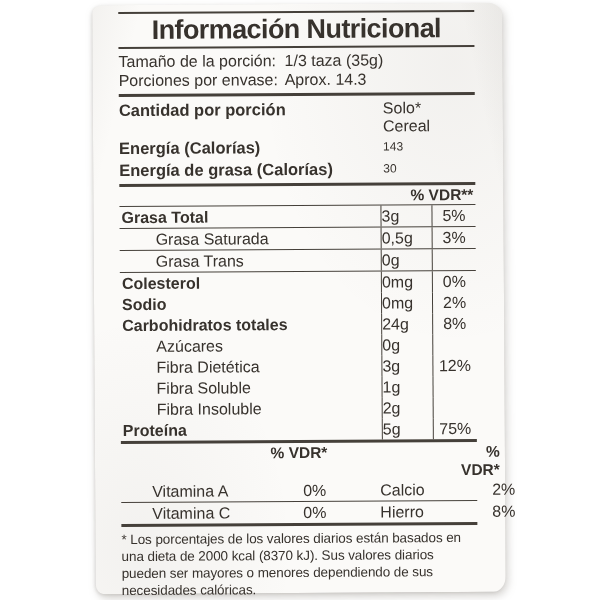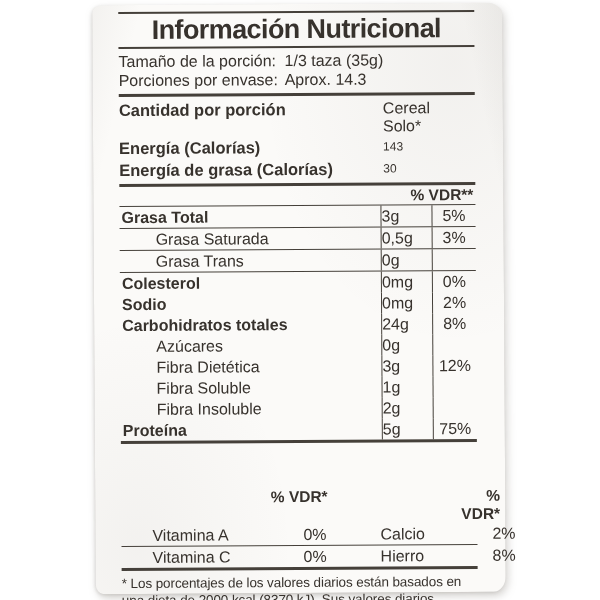--- a/index.html
+++ b/index.html
@@ -53,21 +53,21 @@
   .ntable{border-top:1.5px solid #45403a;}
   .nrow{display:grid;grid-template-columns:1fr 52px 43px;font-size:16px;line-height:21px;}
   .nrow.sep{border-bottom:1.5px solid #45403a;}
   .c-name{padding-left:2px;}
   .c-name.bold{font-weight:bold;}
   .c-name.indent{padding-left:36px;}
   .c-amt{text-align:left;border-left:1.5px solid #45403a;border-right:1.5px solid #45403a;}
   .c-pct{text-align:center;}
 
   .vgrid{display:grid;grid-template-columns:128px 100px 112px 1fr;font-size:16px;}
-  .v-head{font-weight:bold;font-size:15.5px;line-height:18px;padding-top:1px;margin-top:44px;}
+  .v-head{font-weight:bold;font-size:15.5px;line-height:18px;padding-top:1px;}
   .v-head.ctr{text-align:center;}
   .v-head.rgt{text-align:right;padding-right:6px;}
   .v-cell{line-height:21px;margin-left:31px;}
   .v-pct1{text-align:center;}
   .v-pct2{text-align:right;padding-right:8px;}
   .v-sep{border-bottom:1.5px solid #45403a;}
 
   .footnote{
     font-size:13.5px;line-height:17px;margin:4px 0 4px;
     letter-spacing:-0.1px;
@@ -91,22 +91,22 @@
       <div class="s-row">
         <span class="s-label">Porciones por envase:</span>
         <span class="s-value">Aprox. 14.3</span>
       </div>
     </div>
     <hr class="rule thick">
 
     <div class="cant">
       <div class="c-left">Cantidad por porción</div>
       <div class="c-right">
+        <div>Solo*</div>
         <div>Cereal</div>
-        <div>Solo*</div>
       </div>
     </div>
 
     <div class="e-row">
       <span class="e-label">Energía (Calorías)</span>
       <span class="e-value">143</span>
     </div>
     <div class="e-row">
       <span class="e-label">Energía de grasa (Calorías)</span>
       <span class="e-value">30</span>

